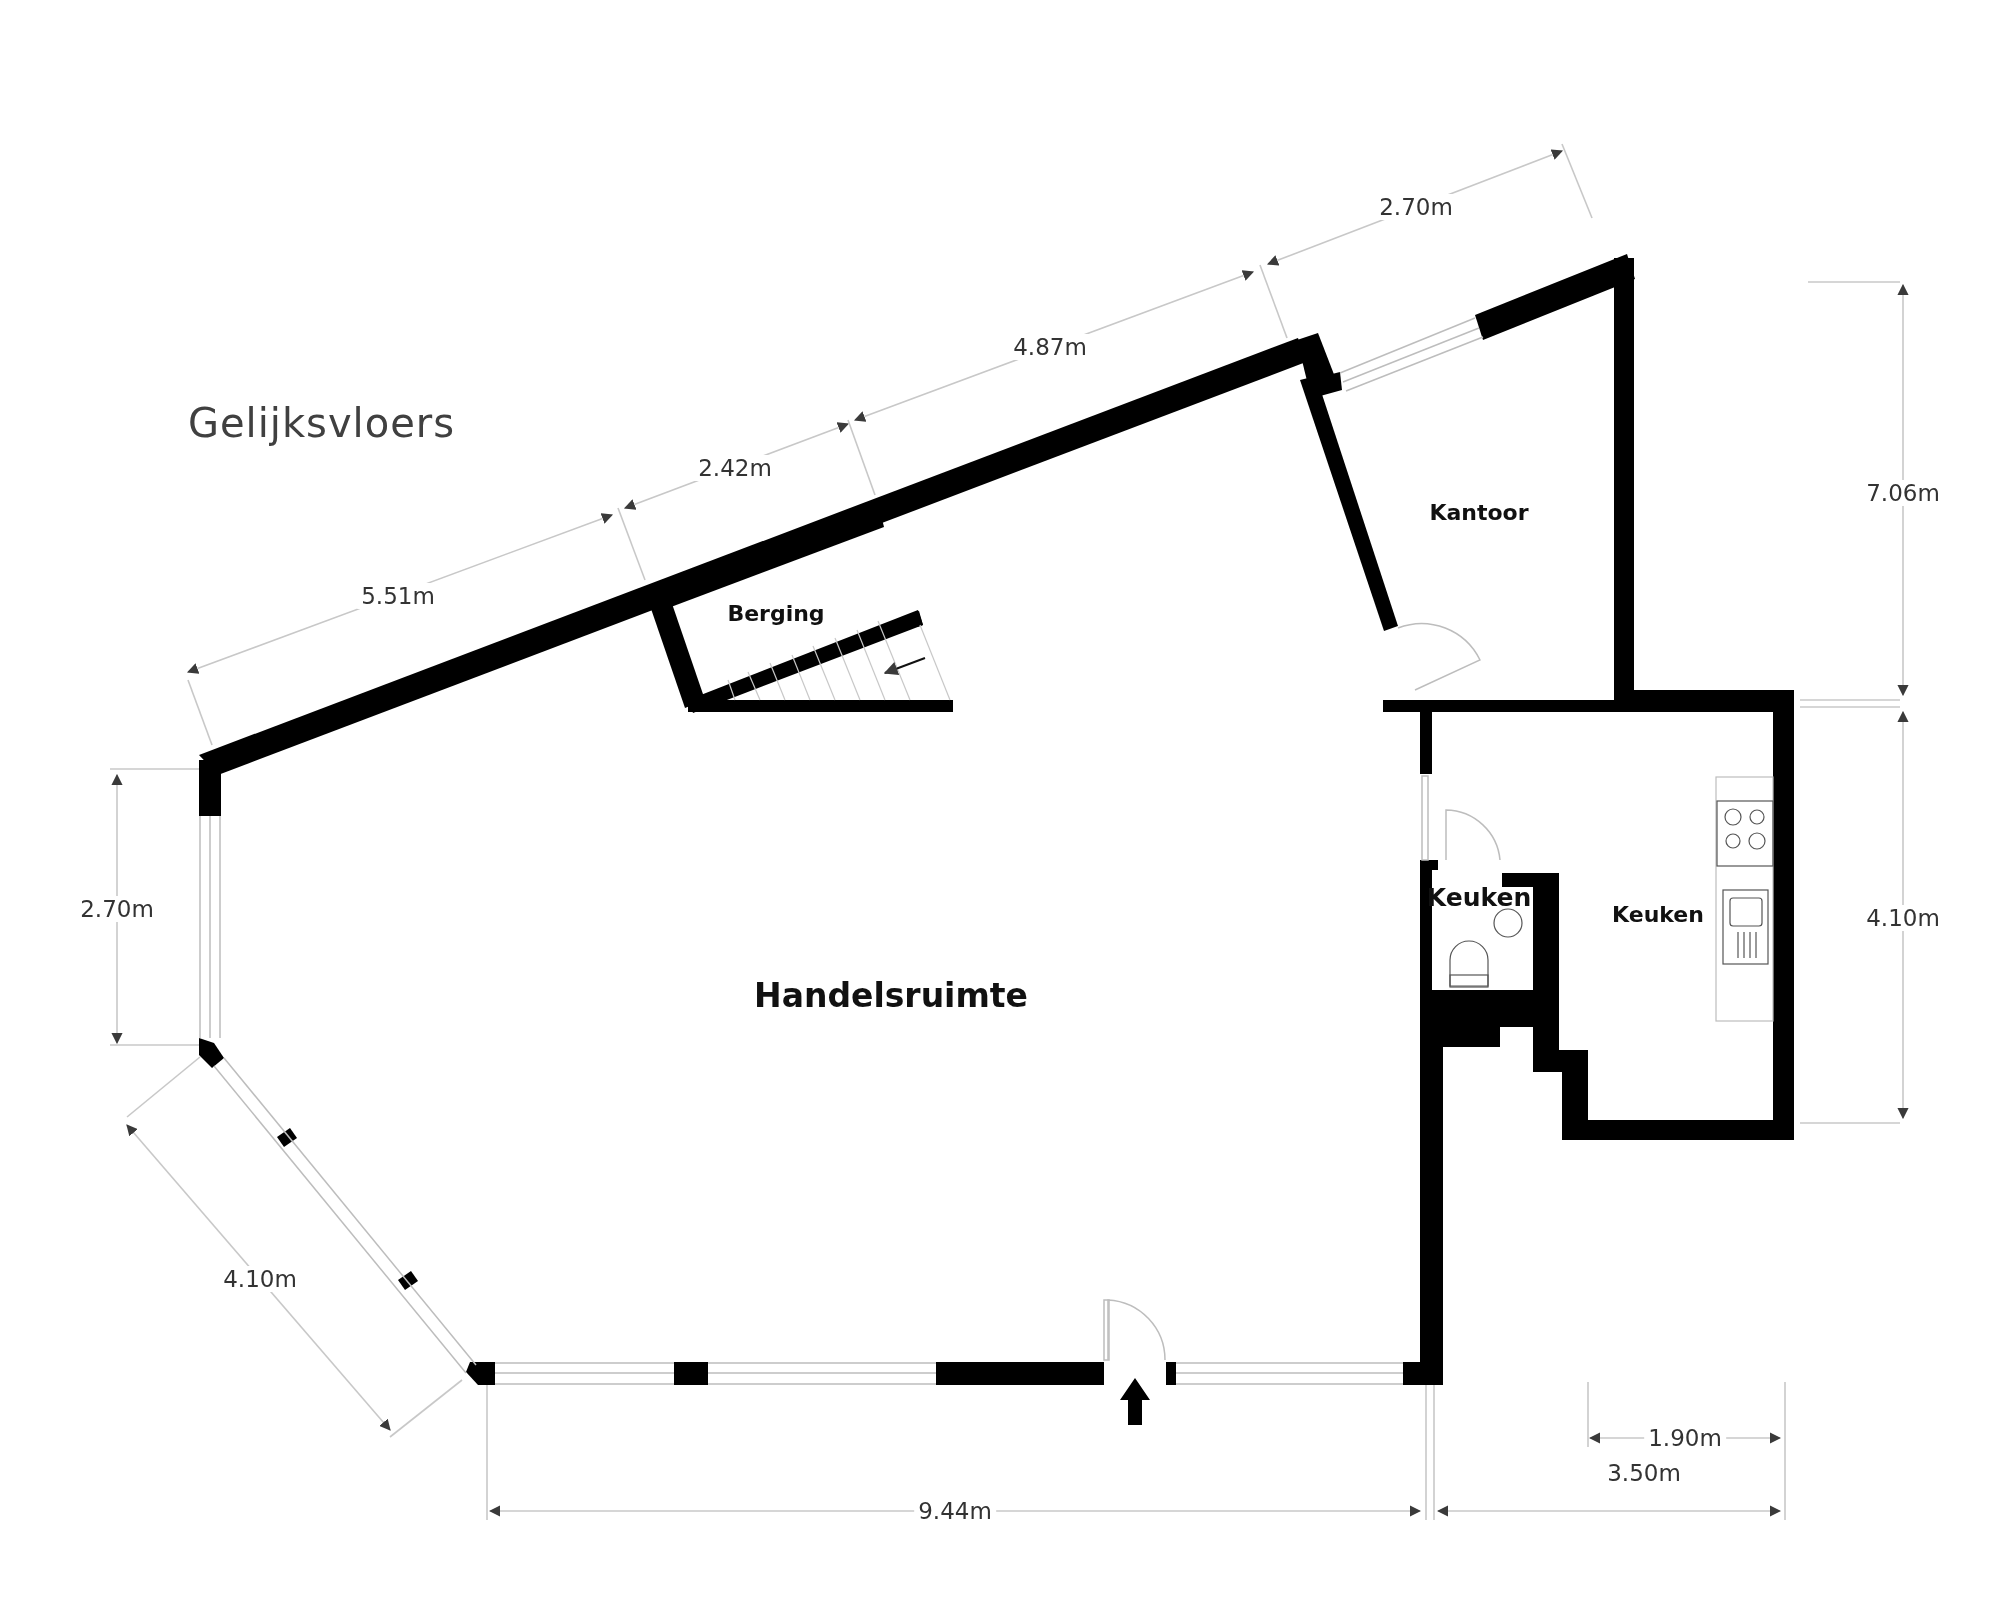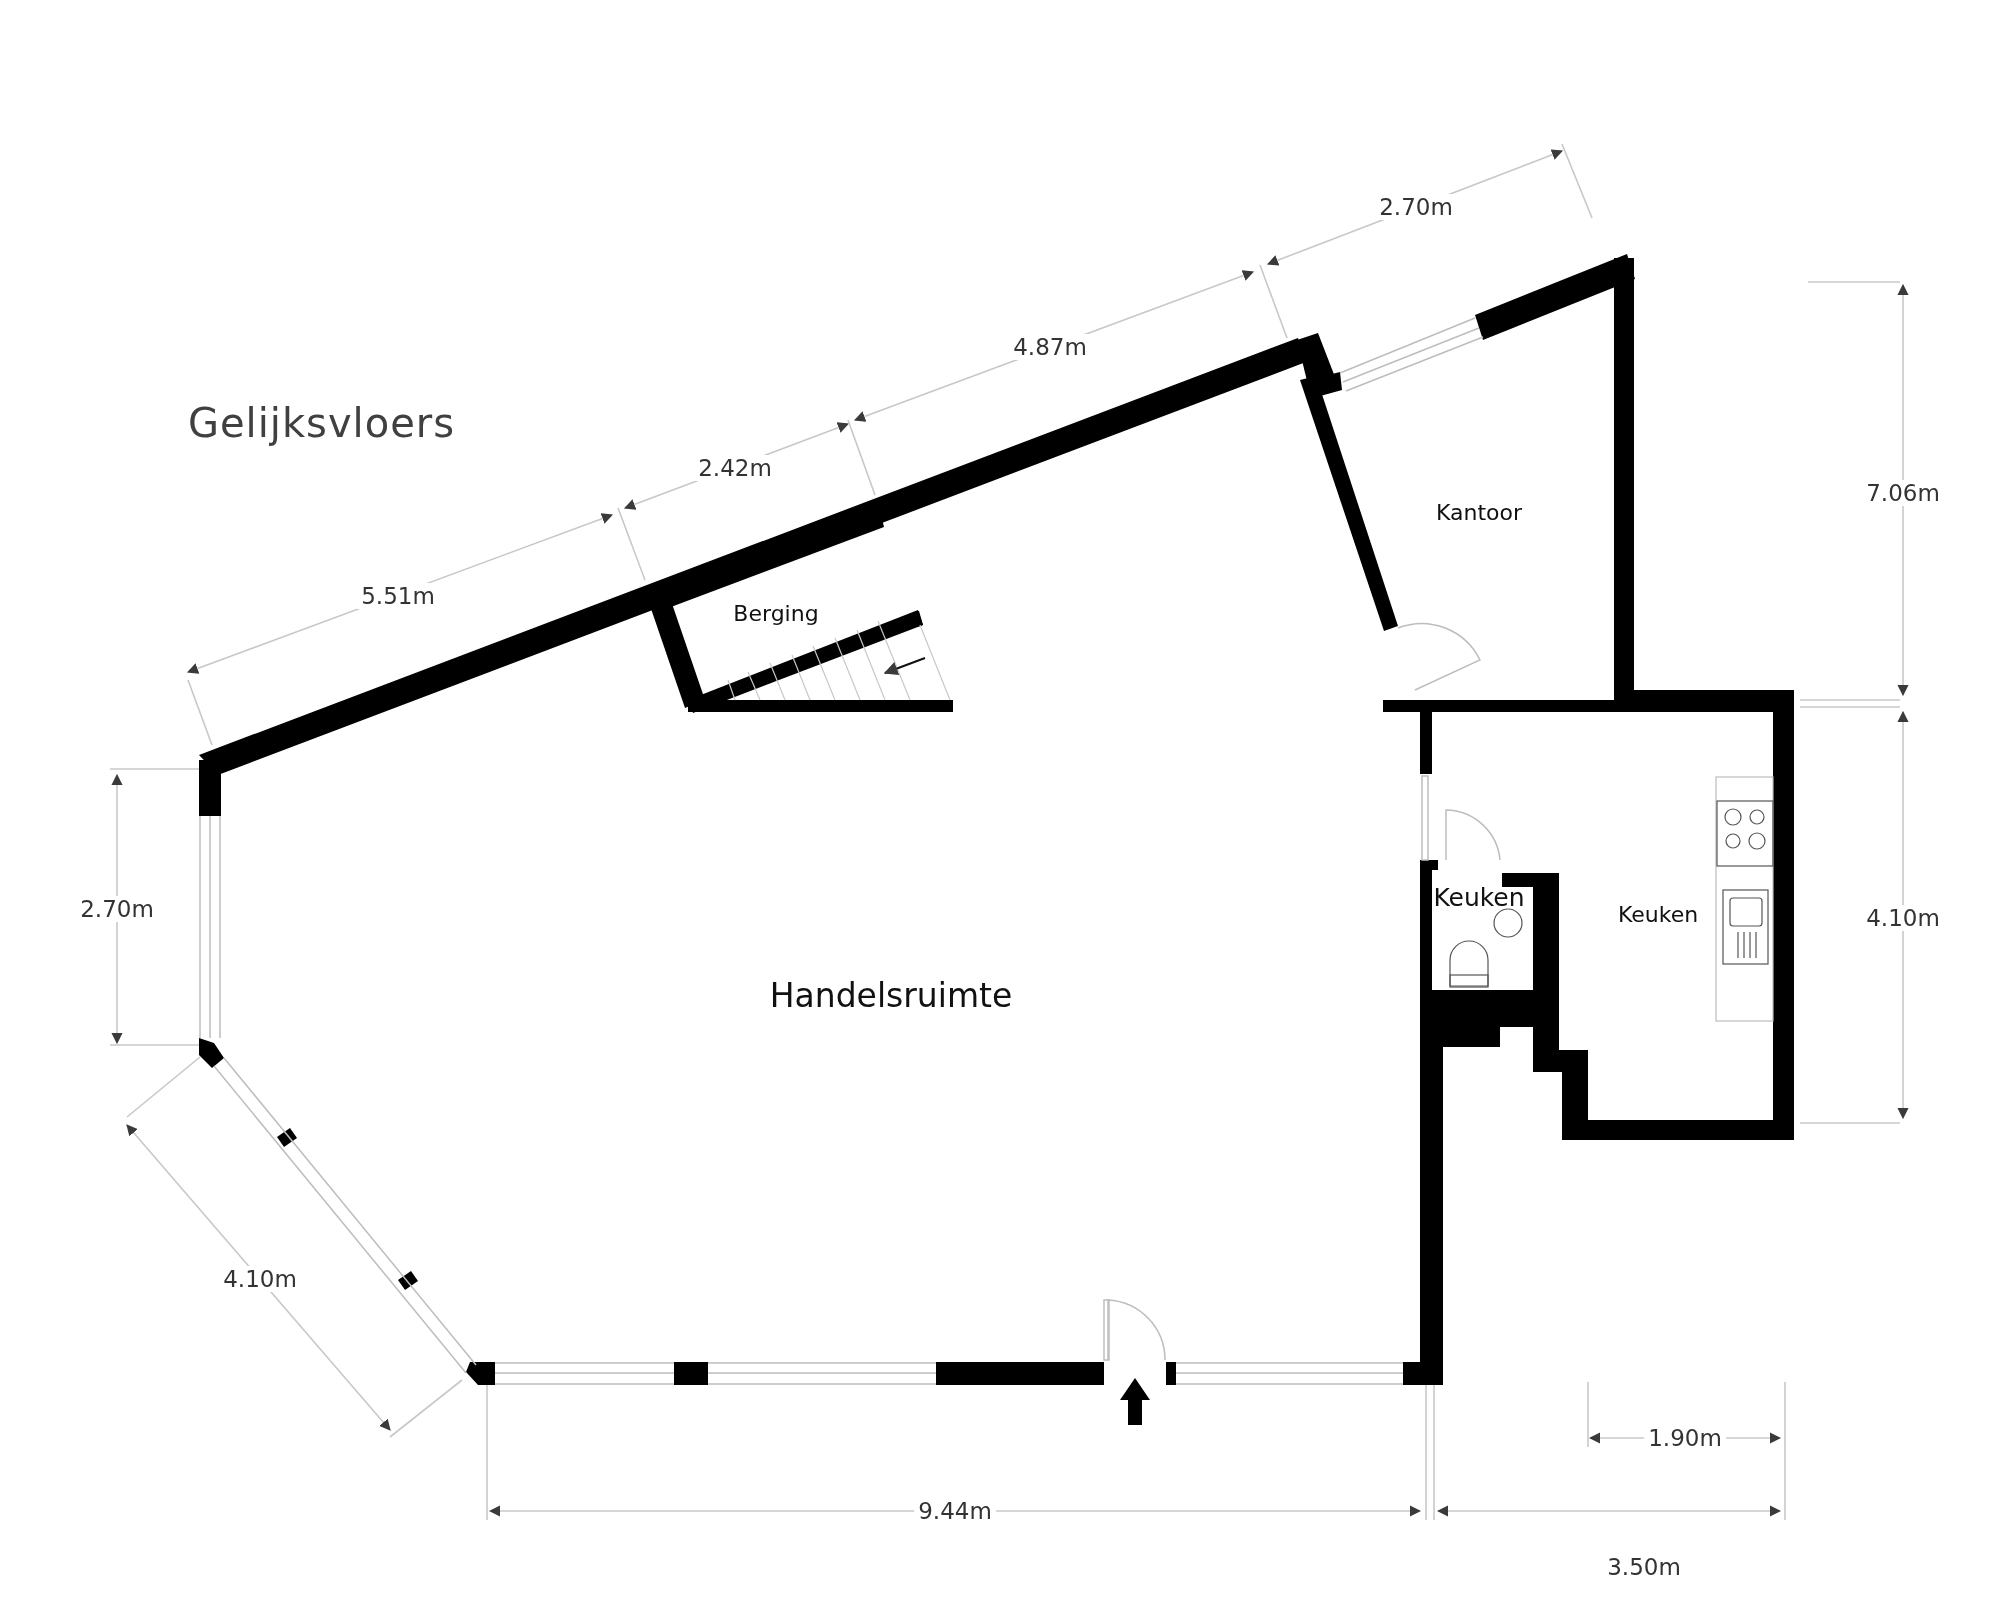--- a/index.html
+++ b/index.html
@@ -1,19 +1,19 @@
 <!DOCTYPE html>
 <html><head>
 <meta charset="utf-8">
 <style>
   html, body { margin:0; padding:0; background:#ffffff; }
   body { width:2000px; height:1619px; position:relative; overflow:hidden; font-family:"DejaVu Sans", sans-serif; }
   svg { position:absolute; left:0; top:0; }
   .title { position:absolute; left:188px; top:400px; font-size:40px; color:#404040; letter-spacing:1px; }
-  .room { position:absolute; color:#111; white-space:nowrap; transform:translate(-50%,-50%); }
+  .room { position:absolute; color:#111; white-space:nowrap; transform:translate(-50%,-50%);font-weight:bold; }
   .dim { position:absolute; color:#333; font-family:"DejaVu Sans", sans-serif; font-size:23px; white-space:nowrap; transform:translate(-50%,-50%); background:#fff; padding:0 4px;text-align:right; }
 </style>
 </head>
 <body>
 
 <svg width="2000" height="1619" viewBox="0 0 2000 1619" xmlns="http://www.w3.org/2000/svg">
   <defs>
     <marker id="arr" viewBox="0 0 10 10" refX="9" refY="5" markerWidth="7" markerHeight="7" orient="auto-start-reverse">
       <path d="M0,0 L10,5 L0,10 z" fill="#3a3a3a"></path>
     </marker>
@@ -192,16 +192,16 @@
 <div class="room" style="left:1479px;top:897px;font-size:25px">Keuken</div>
 <div class="room" style="left:1658px;top:914px;font-size:22px">Keuken</div>
 
 <div class="dim" style="left:1416px;top:207px">2.70m</div>
 <div class="dim" style="left:1050px;top:347px">4.87m</div>
 <div class="dim" style="left:735px;top:468px">2.42m</div>
 <div class="dim" style="left:398px;top:596px">5.51m</div>
 <div class="dim" style="left:117px;top:909px">2.70m</div>
 <div class="dim" style="left:260px;top:1279px">4.10m</div>
 <div class="dim" style="left:955px;top:1511px">9.44m</div>
-<div class="dim" style="left:1644px;top:1567px">3.50m</div>
+<div class="dim" style="left:1644px;top:1473px">3.50m</div>
 <div class="dim" style="left:1685px;top:1438px">1.90m</div>
 <div class="dim" style="left:1903px;top:493px">7.06m</div>
 <div class="dim" style="left:1903px;top:918px">4.10m</div>
 
 </body></html>

